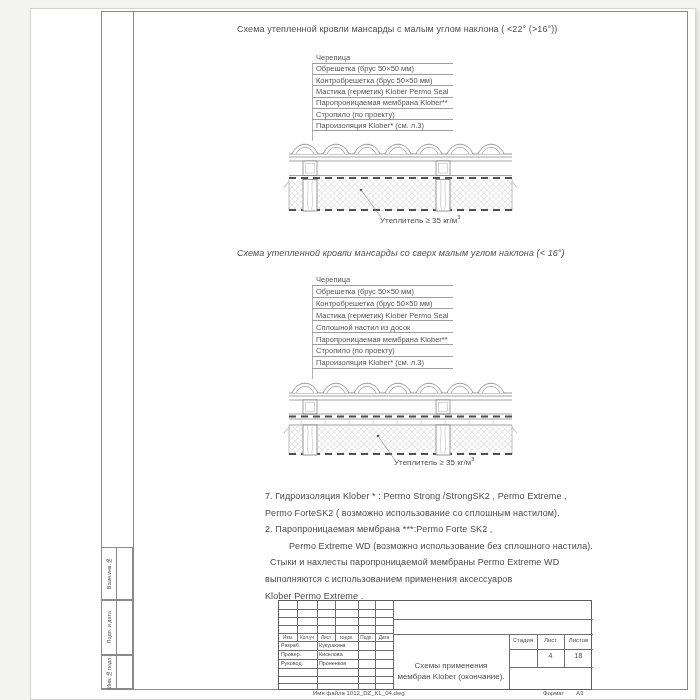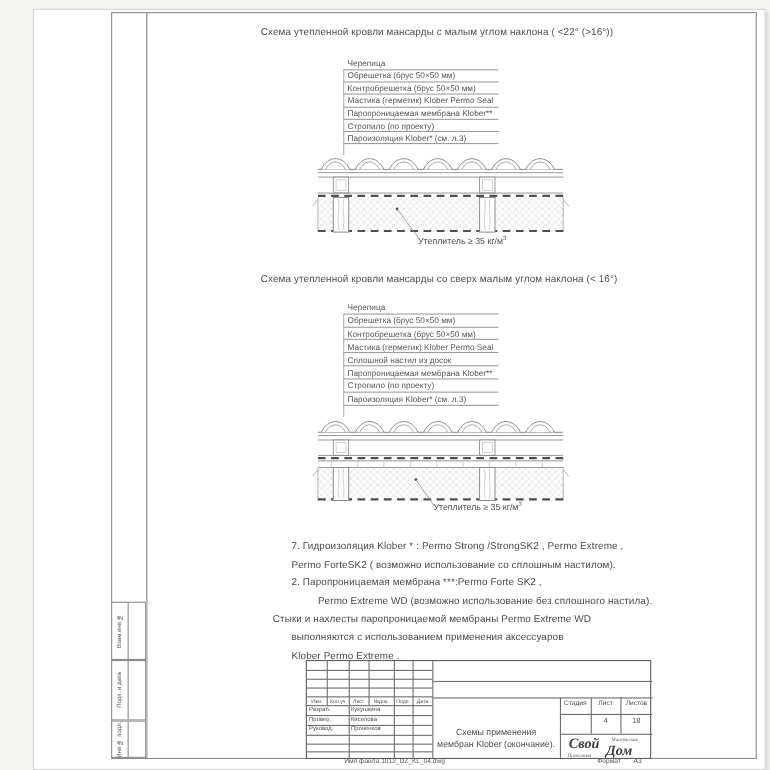--- a/index.html
+++ b/index.html
@@ -49,21 +49,21 @@
       <path d="M0 6 L6 0 M0 0 L6 6" stroke="#cfcfcf" stroke-width="0.5"></path>
     </pattern>
   </defs>
 </svg>
 
 <div class="abs paper"></div>
 <div class="abs frame"></div>
 <div class="abs innerline" style="left:133px;top:11px;height:679px;"></div>
 
 <div class="abs scheme-title" style="left:237px;top:24px;">Схема утепленной кровли мансарды с малым углом наклона  ( &lt;22° (&gt;16°))</div>
-<div class="abs scheme-title" style="left:237px;top:248px;">Схема  утепленной кровли мансарды со сверх малым углом наклона  (&lt; 16°)</div>
+<div class="abs scheme-title" style="left:237px;top:248px;font-style:italic;">Схема  утепленной кровли мансарды со сверх малым углом наклона  (&lt; 16°)</div>
 
 <div id="spec-stack-0">
     <div class="abs spec-text" style="left:316px;top:53px;">Черепица</div>
     <div class="abs spec-line" style="left:312px;top:62.6px;width:141px;"></div>
     <div class="abs spec-text" style="left:316px;top:64.3px;">Обрешетка (брус 50×50 мм)</div>
     <div class="abs spec-line" style="left:312px;top:73.9px;width:141px;"></div>
     <div class="abs spec-text" style="left:316px;top:75.6px;">Контробрешетка  (брус 50×50 мм)</div>
     <div class="abs spec-line" style="left:312px;top:85.2px;width:141px;"></div>
     <div class="abs spec-text" style="left:316px;top:86.9px;">Мастика (герметик) Klober  Permo Seal</div>
     <div class="abs spec-line" style="left:312px;top:96.5px;width:141px;"></div>
@@ -193,21 +193,21 @@
 </div>
 <div class="abs ins-label" style="left:394px;top:456px;">
   <span>Утеплитель ≥ 35 кг/м</span><sup>3</sup>
 </div>
 
 <div id="notes-block">
     <div class="abs note-line" style="left:265px;top:491.0px;">7. Гидроизоляция Klober * :  Permo Strong /StrongSK2 , Permo Extreme ,</div>
     <div class="abs note-line" style="left:265px;top:507.6px;">Permo ForteSK2 ( возможно использование со сплошным настилом).</div>
     <div class="abs note-line" style="left:265px;top:524.2px;">2. Паропроницаемая мембрана ***:Permo Forte SK2 ,</div>
     <div class="abs note-line" style="left:265px;top:540.8px;margin-left:24px;">Permo Extreme WD (возможно использование без сплошного настила).</div>
-    <div class="abs note-line" style="left:248px;top:557.4px;">Стыки и нахлесты паропроницаемой мембраны Permo Extreme WD</div>
+    <div class="abs note-line" style="left:270px;top:557.4px;">Стыки и нахлесты паропроницаемой мембраны Permo Extreme WD</div>
     <div class="abs note-line" style="left:265px;top:574.0px;">выполняются с использованием  применения аксессуаров</div>
     <div class="abs note-line" style="left:265px;top:590.6px;">Klober Permo Extreme .</div>
   </div>
 
 <div id="margin-boxes">
     <div class="abs margin-box" style="left:101px;top:547px;width:32px;height:53px;">
       <div class="abs margin-div" style="left:14px;top:0;height:51px;"></div>
       <div class="abs" style="left:0;top:0;width:14px;height:51px;display:flex;align-items:center;justify-content:center;">
         <div class="vtext">Взам.инв.№</div>
       </div>
@@ -224,26 +224,20 @@
         <div class="vtext">Инв.№ подл.</div>
       </div>
     </div>
   </div>
 
 <div class="abs stamp" id="stamp">
   <div class="scell stamp-title" style="left:114px;top:60px;width:116px;">Схемы применения</div>
   <div class="scell stamp-title" style="left:114px;top:71px;width:116px;">мембран Klober (окончание).</div>
   <div class="scell stage-val" style="left:258px;top:51px;width:27px;font-size:7px;">4</div>
   <div class="scell stage-val" style="left:285px;top:51px;width:29px;font-size:7px;">18</div>
-  <div class="scell" style="left:230px;top:66px;width:84px;height:24px;">
-    <span class="abs logo-big" style="left:8px;top:1px;">Свой</span>
-    <span class="abs logo-big" style="left:42px;top:7px;">Дом</span>
-    <span class="abs logo-small" style="left:47px;top:3px;">Мастерская</span>
-    <span class="abs logo-small" style="left:7px;top:17px;">Проектная</span>
-  </div>
 <div class="abs sline-h" style="left:0px;top:8px;width:114px;"></div>
     <div class="abs sline-h" style="left:0px;top:16px;width:114px;"></div>
     <div class="abs sline-h" style="left:0px;top:24px;width:114px;"></div>
     <div class="abs sline-h" style="left:0px;top:32px;width:114px;"></div>
     <div class="abs sline-h" style="left:0px;top:40px;width:114px;"></div>
     <div class="abs sline-h" style="left:0px;top:49px;width:114px;"></div>
     <div class="abs sline-h" style="left:0px;top:58px;width:114px;"></div>
     <div class="abs sline-h" style="left:0px;top:67px;width:114px;"></div>
     <div class="abs sline-h" style="left:0px;top:74.5px;width:114px;"></div>
     <div class="abs sline-h" style="left:0px;top:82px;width:114px;"></div>

